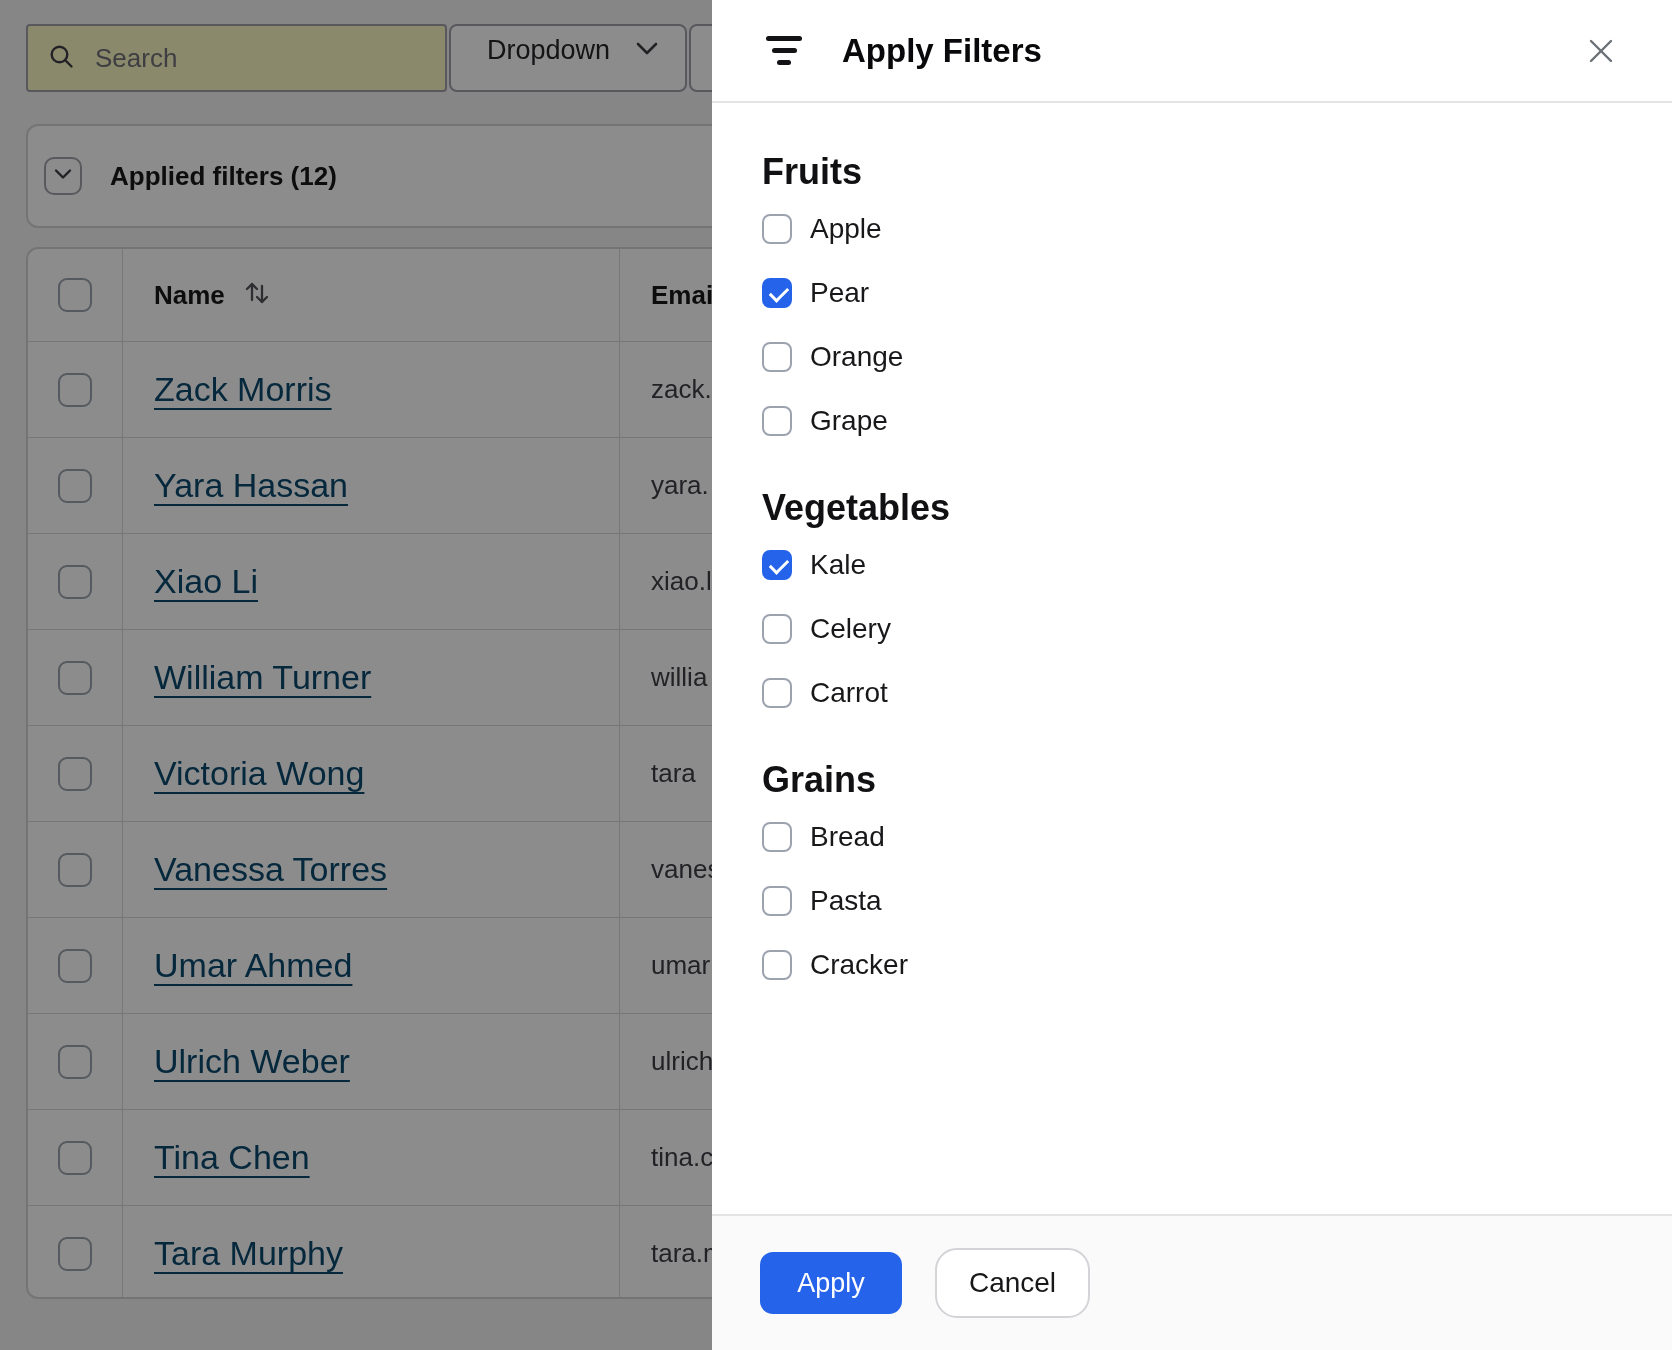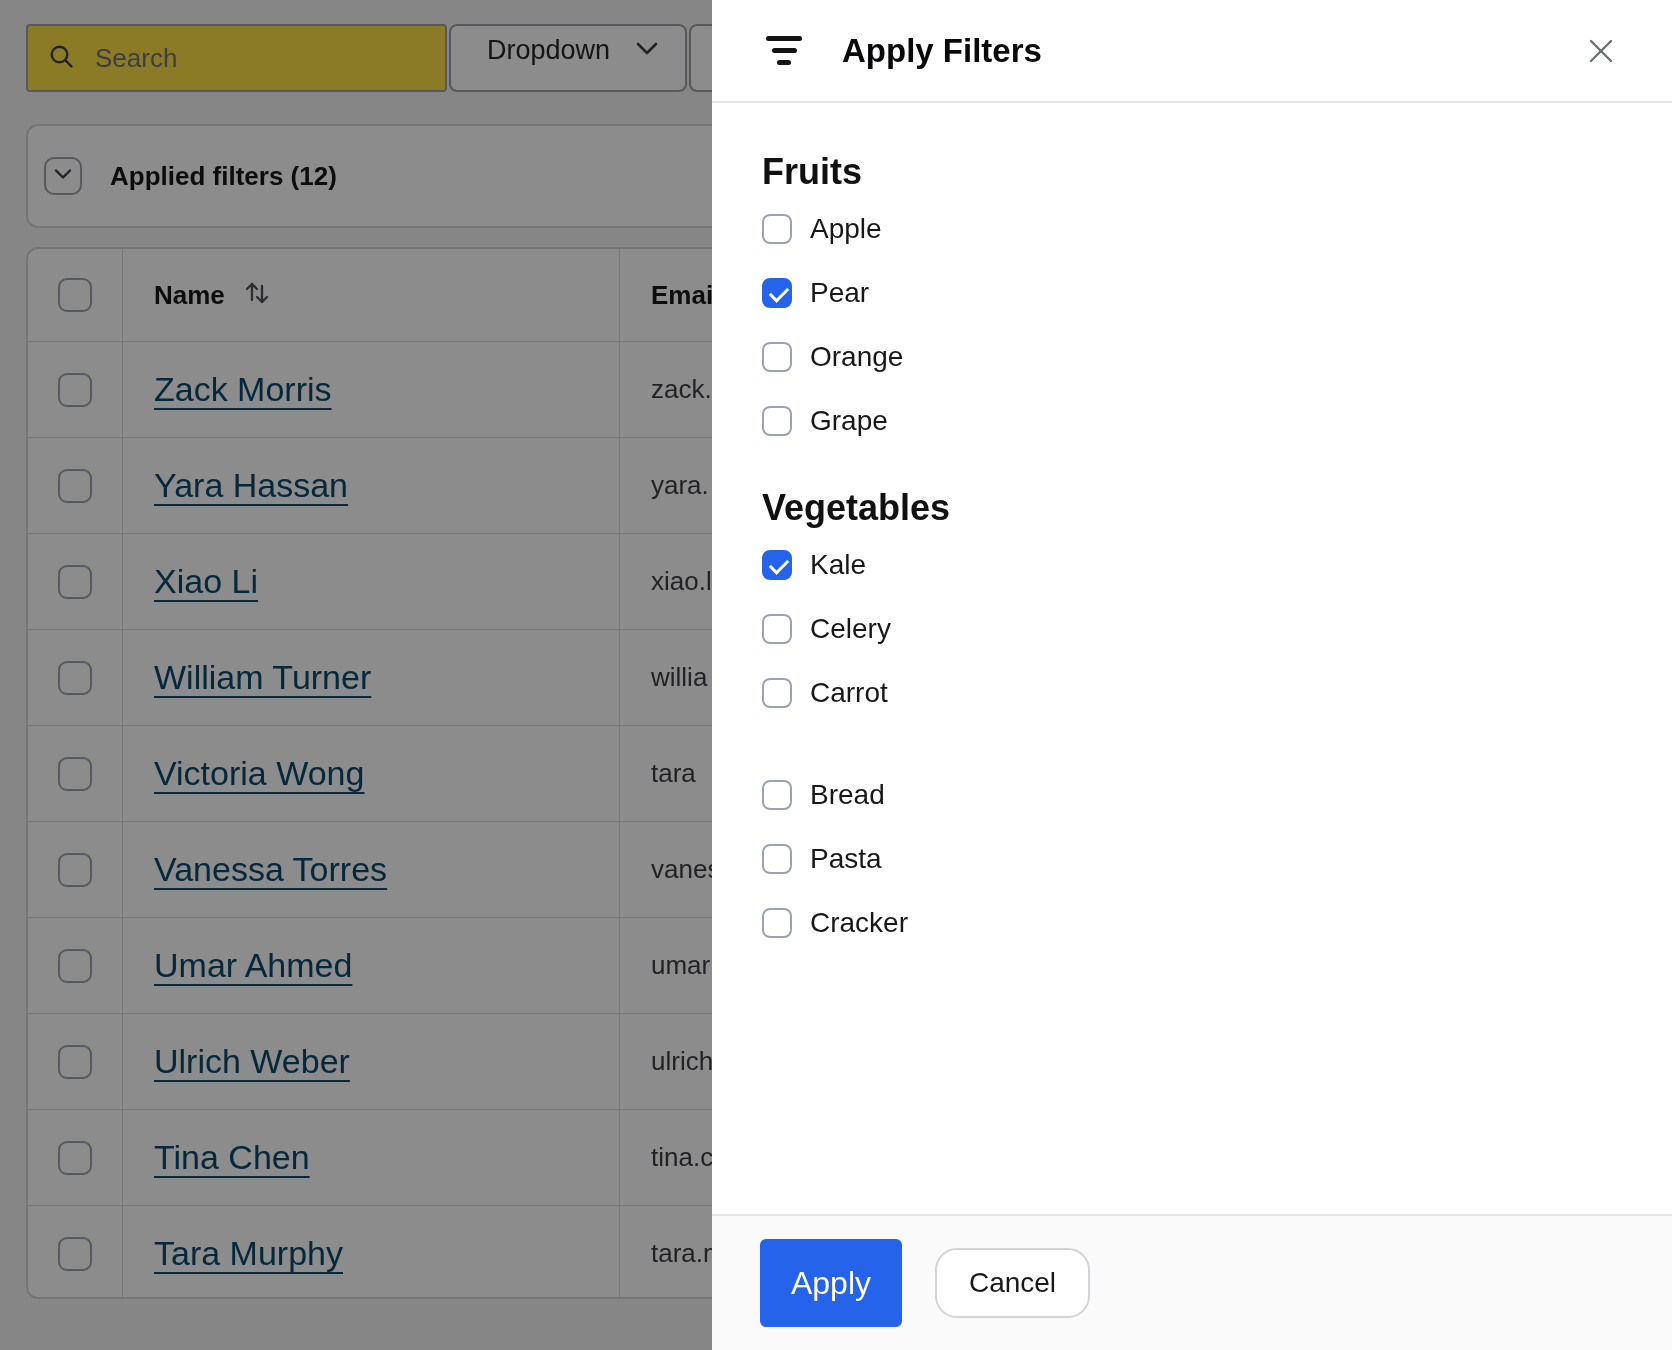--- a/index.html
+++ b/index.html
@@ -10,21 +10,21 @@
     position:relative;
     overflow:hidden;
     color:#18181b;
   }
 
   
   .app { position:absolute; inset:0; z-index:1; }
 
   .toolbar { position:absolute; left:26px; top:24px; height:68px; display:flex; gap:2px; }
   .search-box {
-    width:421px; height:68px; background:#fde047; border:2px solid #a1a1aa;
+    width:421px; height:68px; background:#fef9c3; border:2px solid #a1a1aa;
     border-radius:4px; display:flex; align-items:center; padding:0 0 0 20px; gap:20px;
   }
   .search-box .ph { font-size:26px; color:#71717a; }
   .btn-seg {
     height:68px; background:#fff; border:2px solid #a1a1aa; border-radius:8px;
     display:flex; align-items:center; justify-content:space-between;
   }
   .dropdown-btn { width:238px; padding:0 26px 16px 36px; }
   .dropdown-btn .lbl { font-size:27px; color:#27272a; }
   .stub-btn { width:140px; }
@@ -99,22 +99,22 @@
     transform:rotate(-45deg);
   }
   .f-label { font-size:28px; color:#18181b; }
 
   .panel-footer {
     position:absolute; left:0; right:0; bottom:0; height:136px;
     background:#fafafa; border-top:2px solid #e4e4e7;
     display:flex; align-items:center; padding:0 48px; gap:33px;
   }
   .apply-btn {
-    width:142px; height:88px; border:none; border-radius:6px;
-    background:var(--accent); color:#fff; font-size:32px; font-weight:500;
+    width:142px; height:62px; border:none; border-radius:13px;
+    background:var(--accent); color:#fff; font-size:27px; font-weight:500;
     font-family:inherit; display:flex; align-items:center; justify-content:center;
   }
   .cancel-btn {
     width:155px; height:70px; border-radius:22px; background:#fff;
     border:2px solid #d4d4d8; color:#18181b; font-size:28px;
     font-family:inherit; display:flex; align-items:center; justify-content:center;
   }
 </style>
 </head>
 <body>
@@ -336,20 +336,21 @@
         <span class="cb"></span>
         <span class="f-label">Celery</span>
       </div>
       <div class="f-row">
         <span class="cb"></span>
         <span class="f-label">Carrot</span>
       </div>
     </div>
 
     <div class="f-section">
+      <div class="f-heading">Grains</div>
       <div class="f-row">
         <span class="cb"></span>
         <span class="f-label">Bread</span>
       </div>
       <div class="f-row">
         <span class="cb"></span>
         <span class="f-label">Pasta</span>
       </div>
       <div class="f-row">
         <span class="cb"></span>

